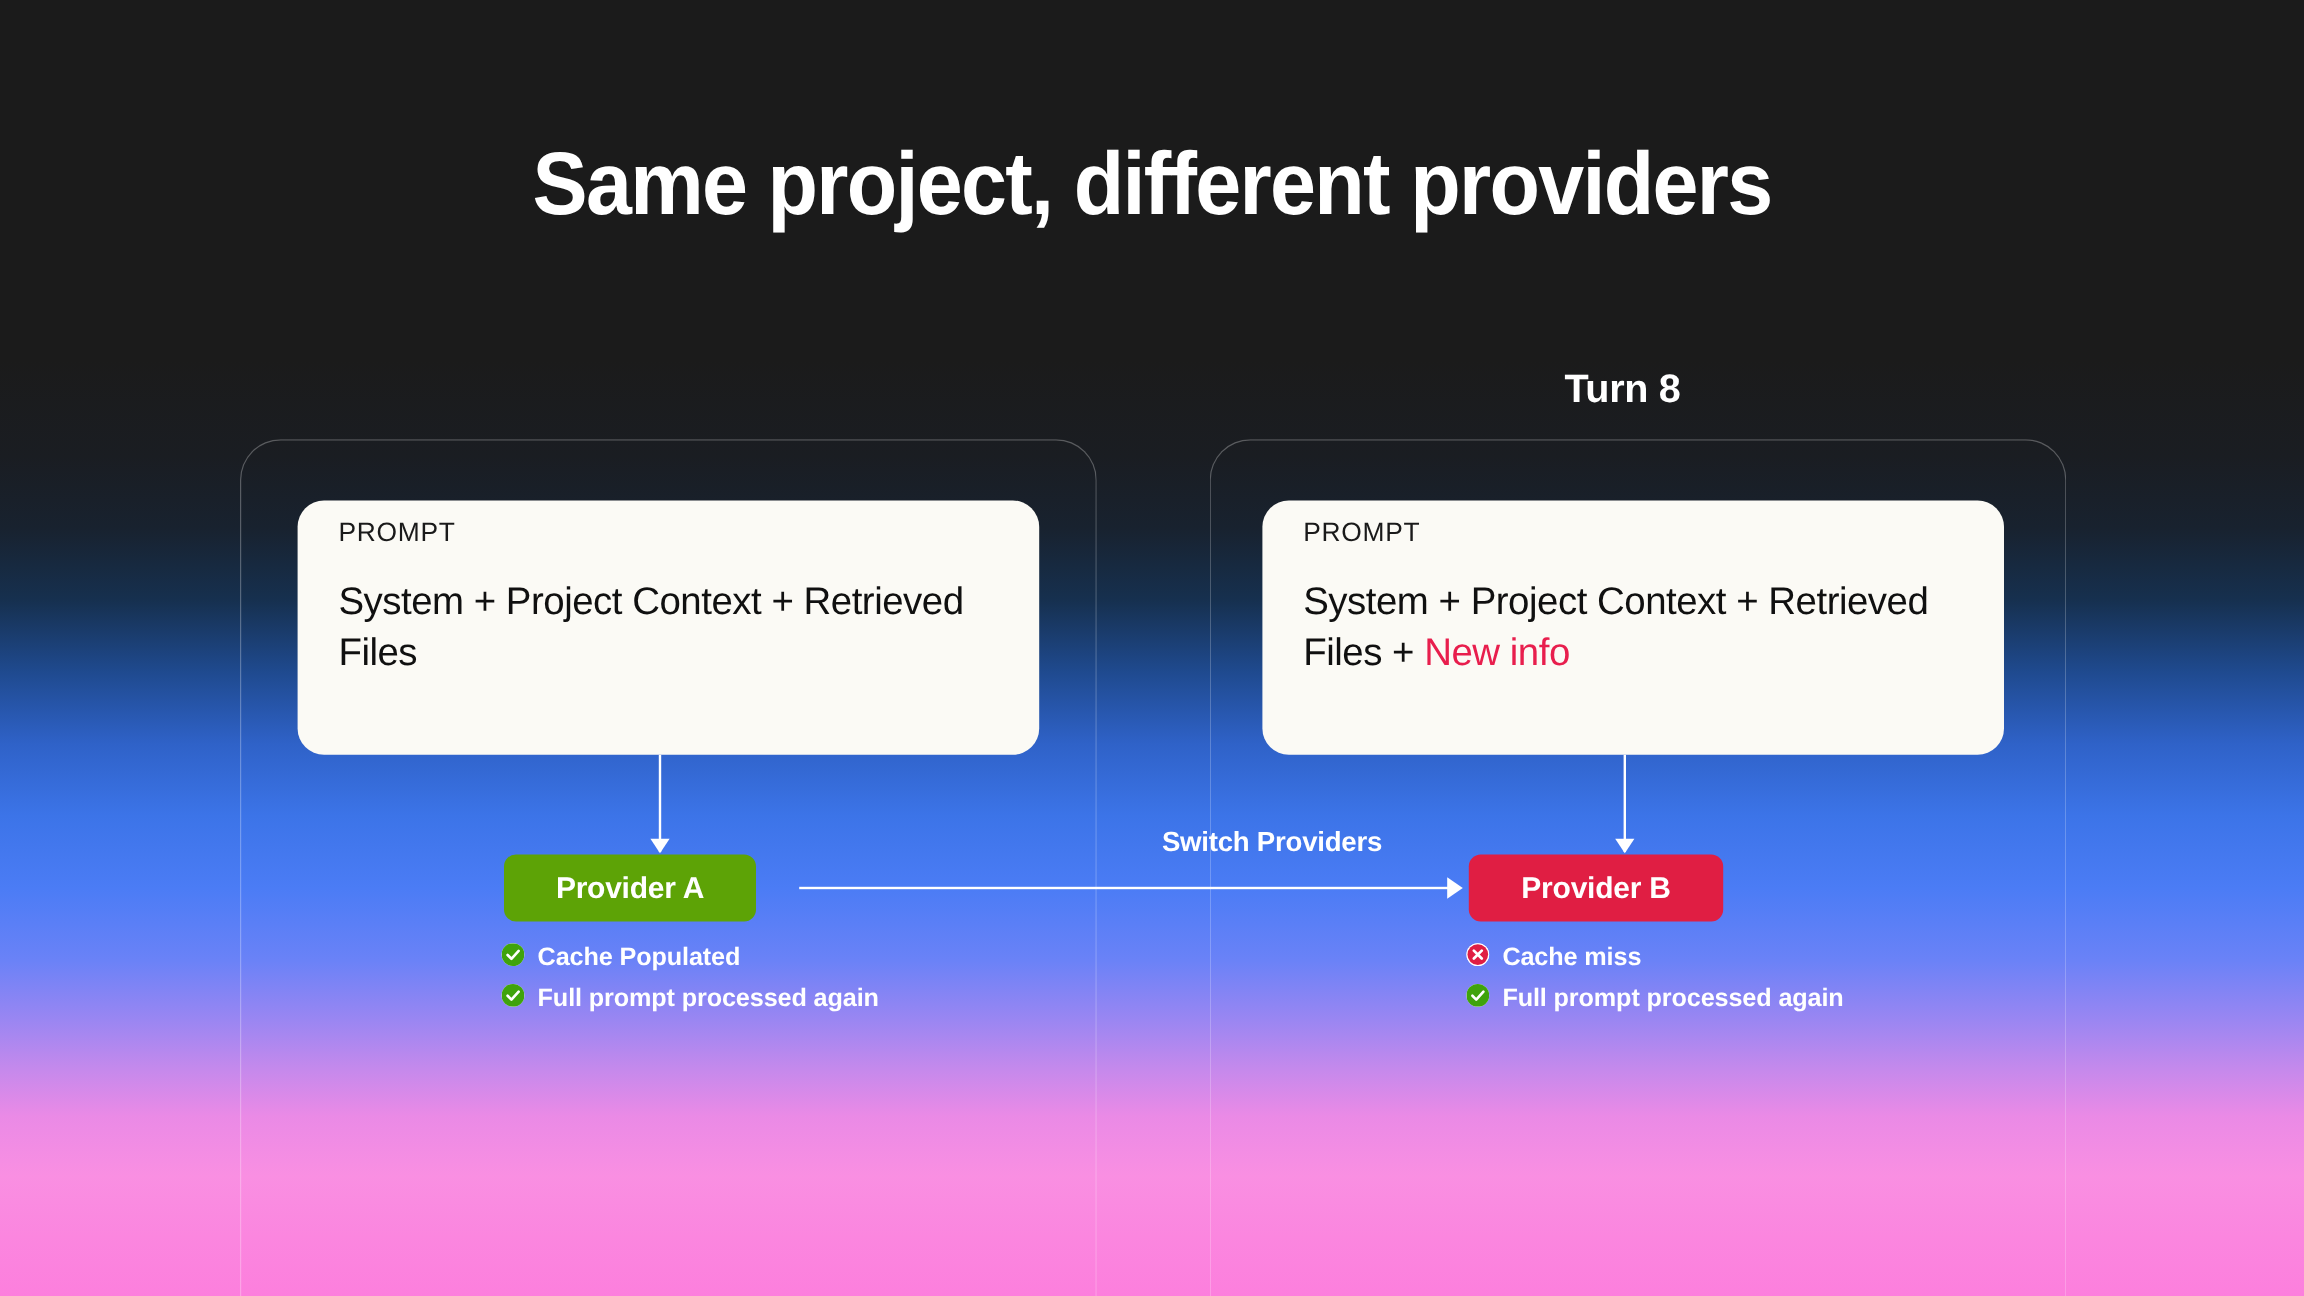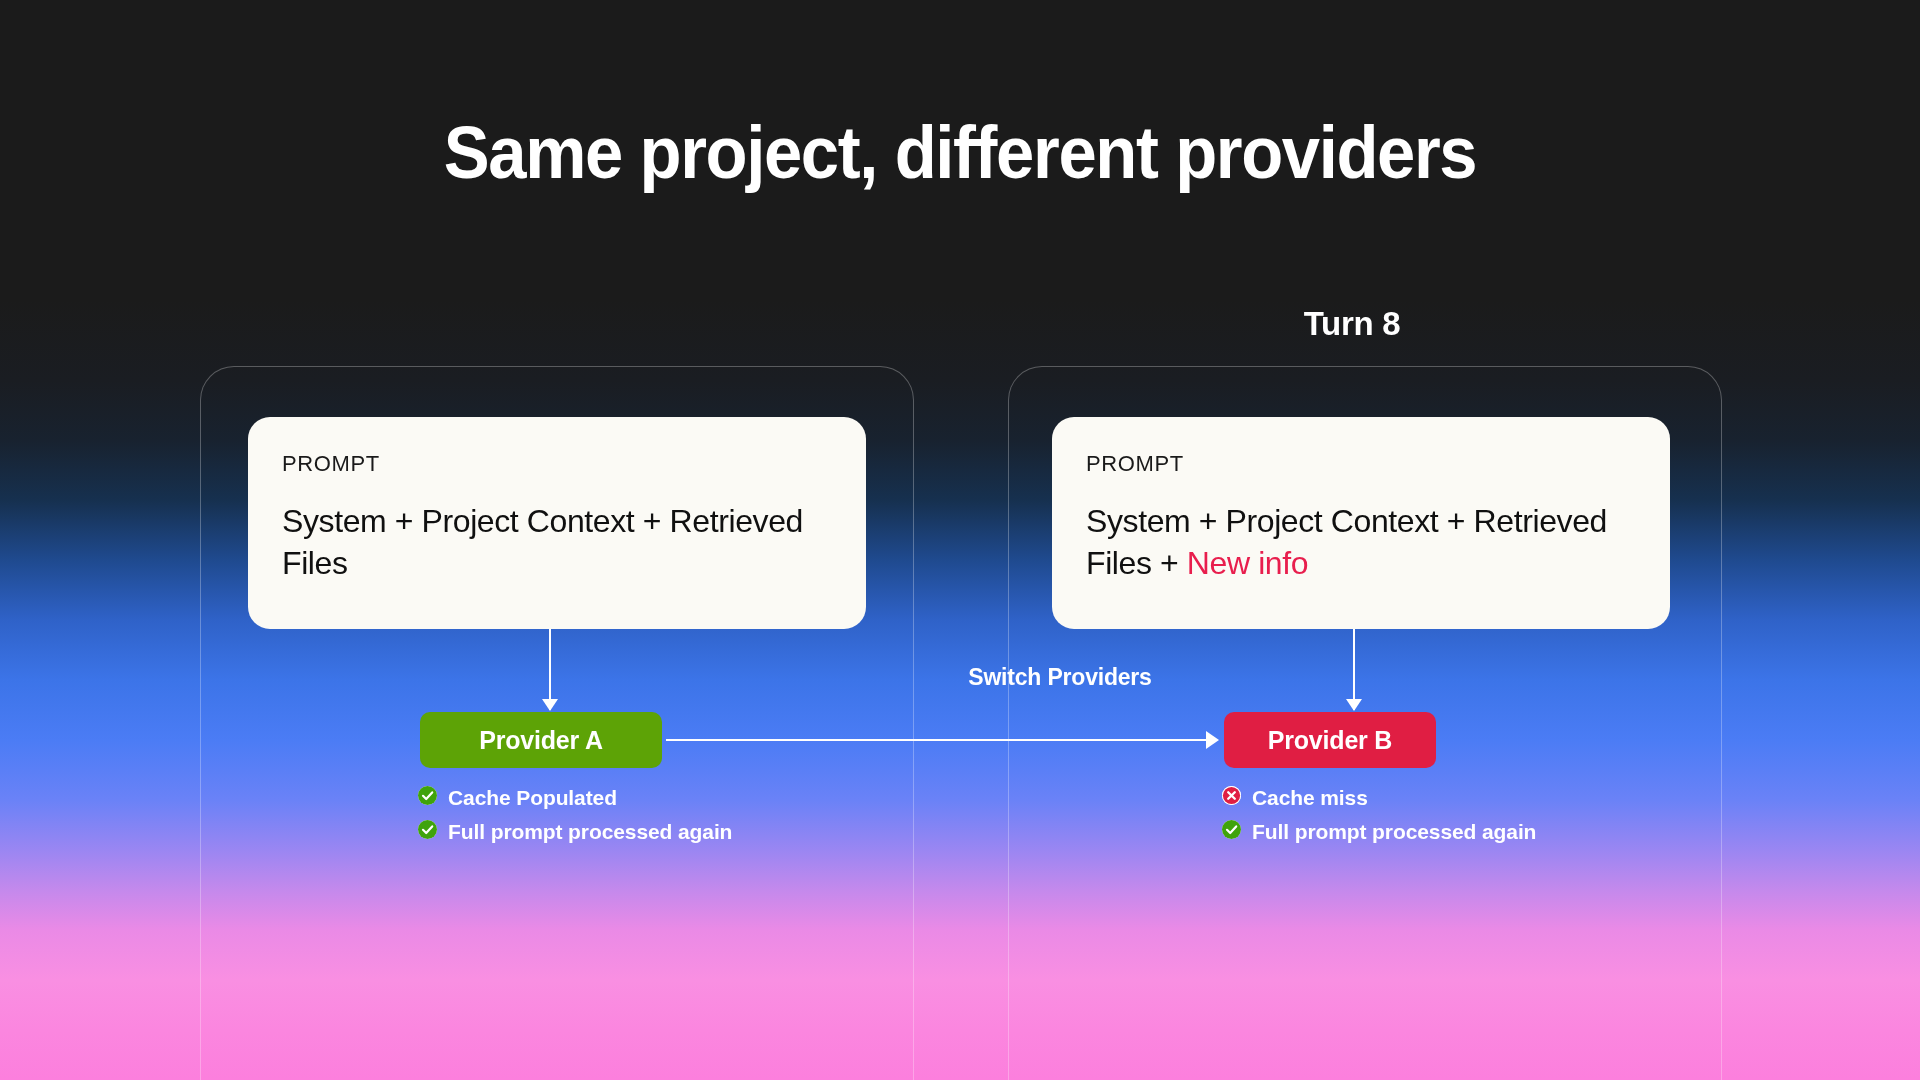--- a/index.html
+++ b/index.html
@@ -81,21 +81,21 @@
   #panel-right { left:1008px; }
 
   
   .prompt-card {
     position:absolute;
     top:417px;
     width:618px;
     min-height:212px;
     background:#fbfaf5;
     border-radius:22px;
-    padding:34px 34px 30px 34px;
+    padding:14px 34px 30px 34px;
   }
   #prompt-card-left  { left:248px; }
   #prompt-card-right { left:1052px; }
 
   .prompt-kicker {
     font-size:22px;
     color:#1a1a1a;
     letter-spacing:0.6px;
     font-weight:normal;
     margin-bottom:24px;
@@ -134,33 +134,33 @@
     border-radius:10px;
     display:flex;
     align-items:center;
     justify-content:center;
     color:#ffffff;
     font-size:25px;
     font-weight:bold;
     letter-spacing:-0.2px;
   }
   #provider-pill-a {
-    left:420px; width:242px;
+    left:420px; width:210px;
     background:#5da306;
     text-align:center;
   }
   #provider-pill-b {
     left:1224px; width:212px;
     background:#e01e43;
   }
 
   
   #switch-label {
     position:absolute;
-    top:664px; left:700px; width:720px;
+    top:688px; left:700px; width:720px;
     text-align:center;
     color:#ffffff;
     font-size:23px;
     font-weight:bold;
     letter-spacing:-0.2px;
   }
   #switch-line {
     position:absolute;
     top:739px; left:666px;
     width:546px; height:2px;

